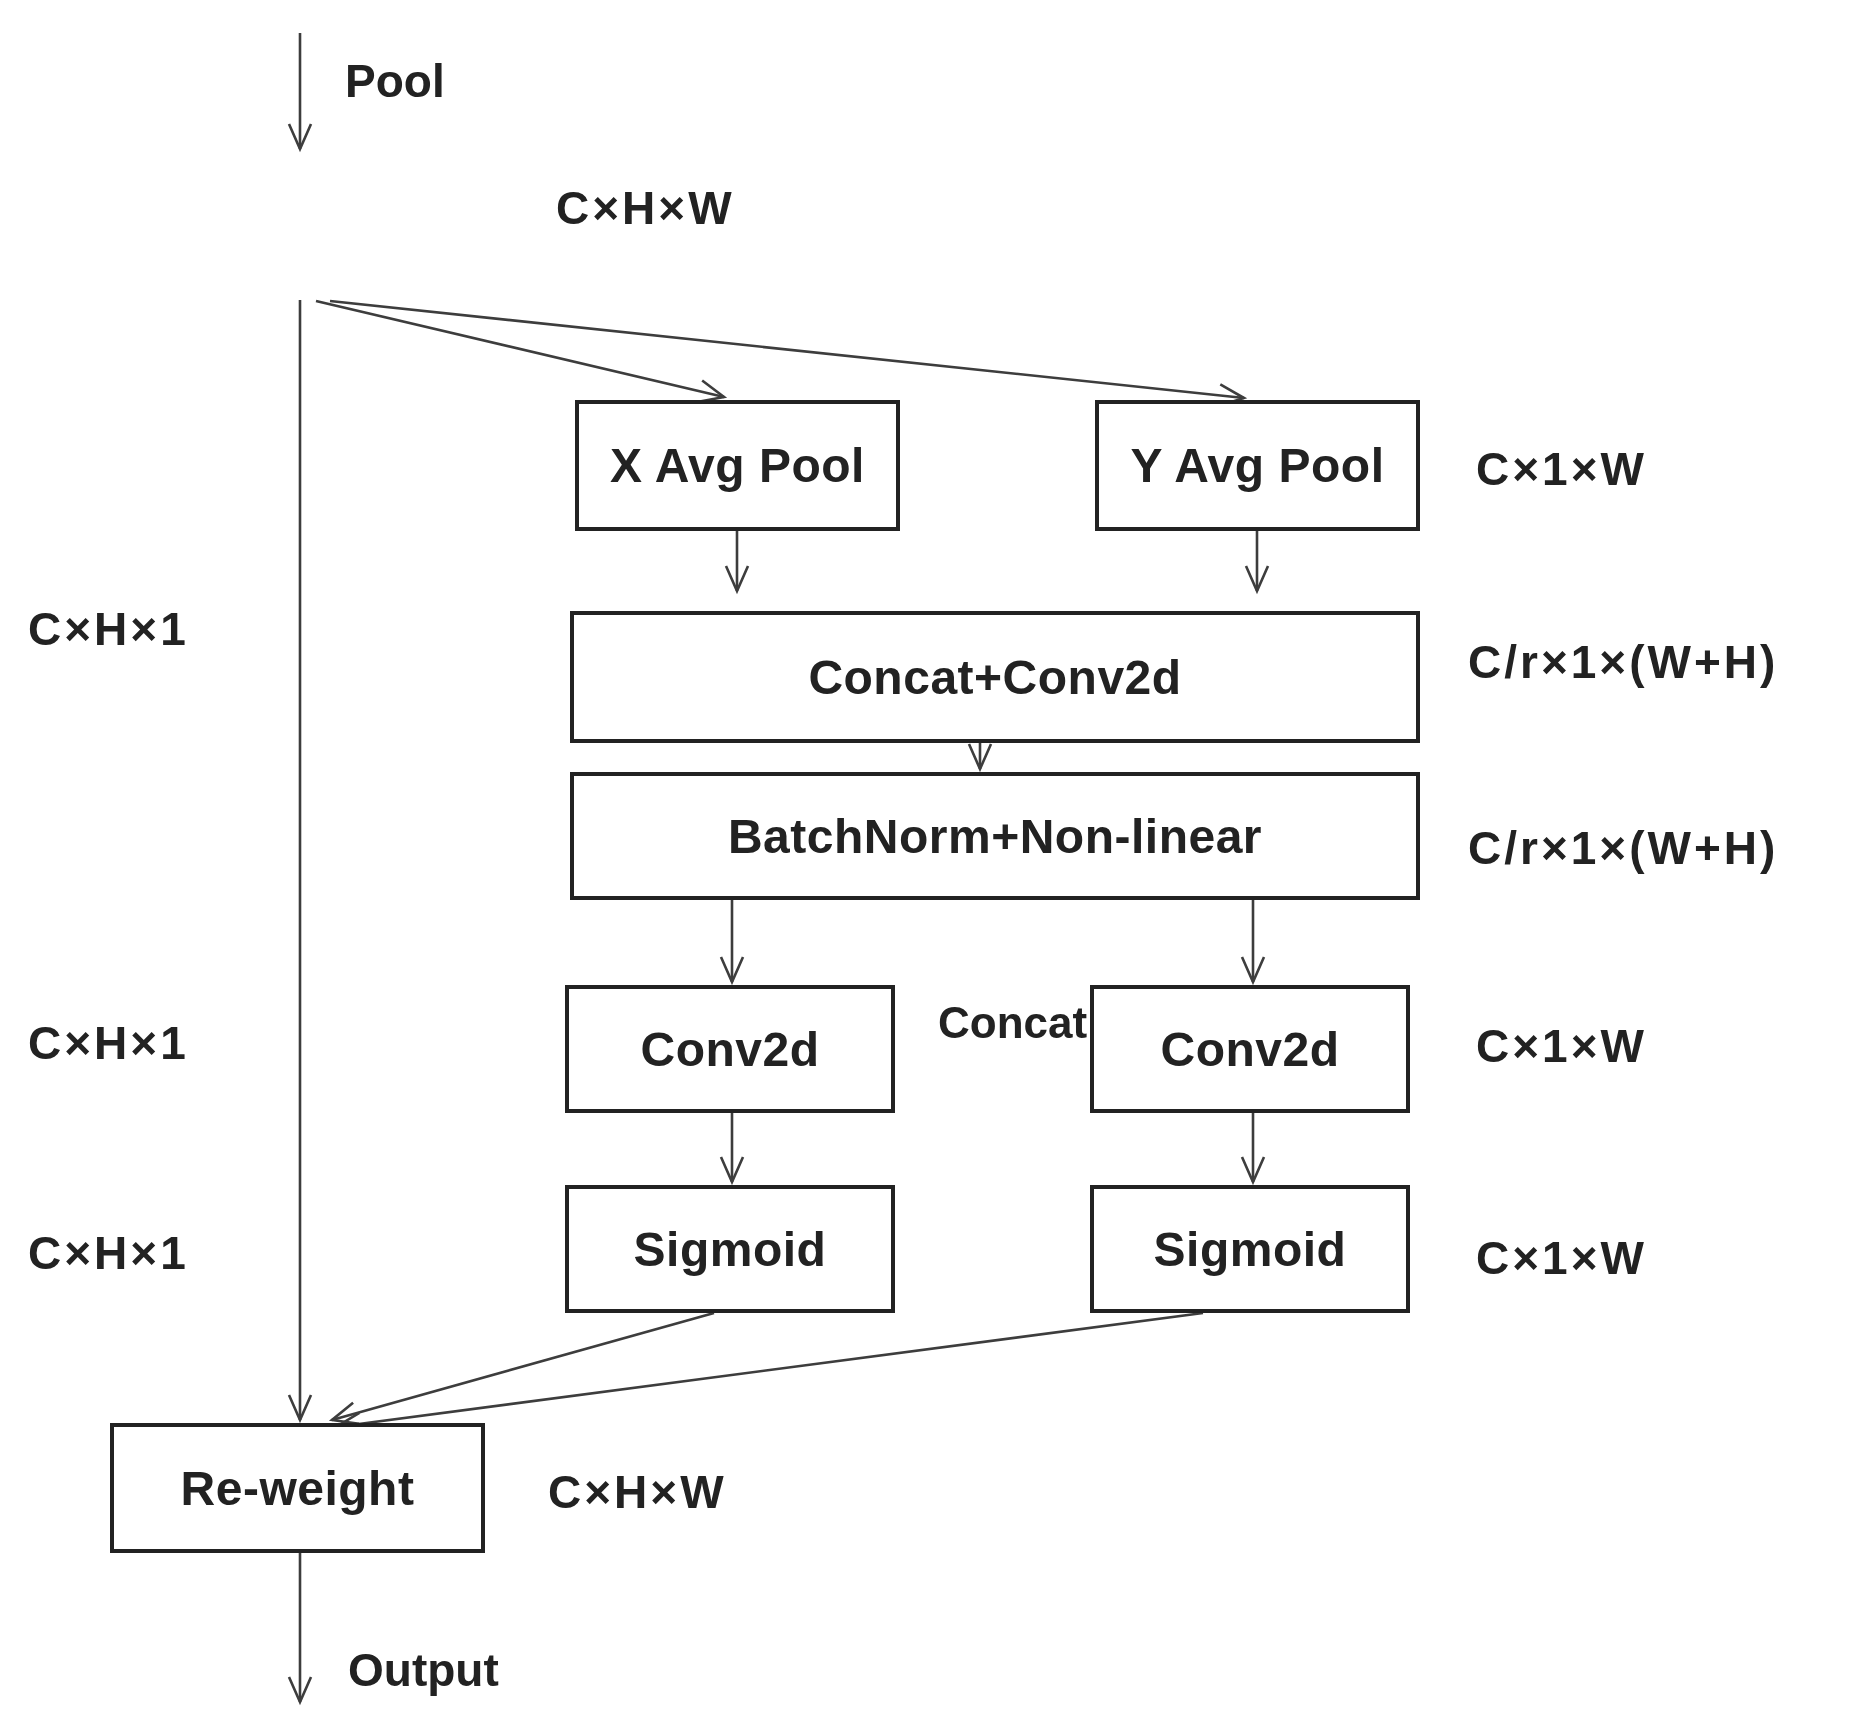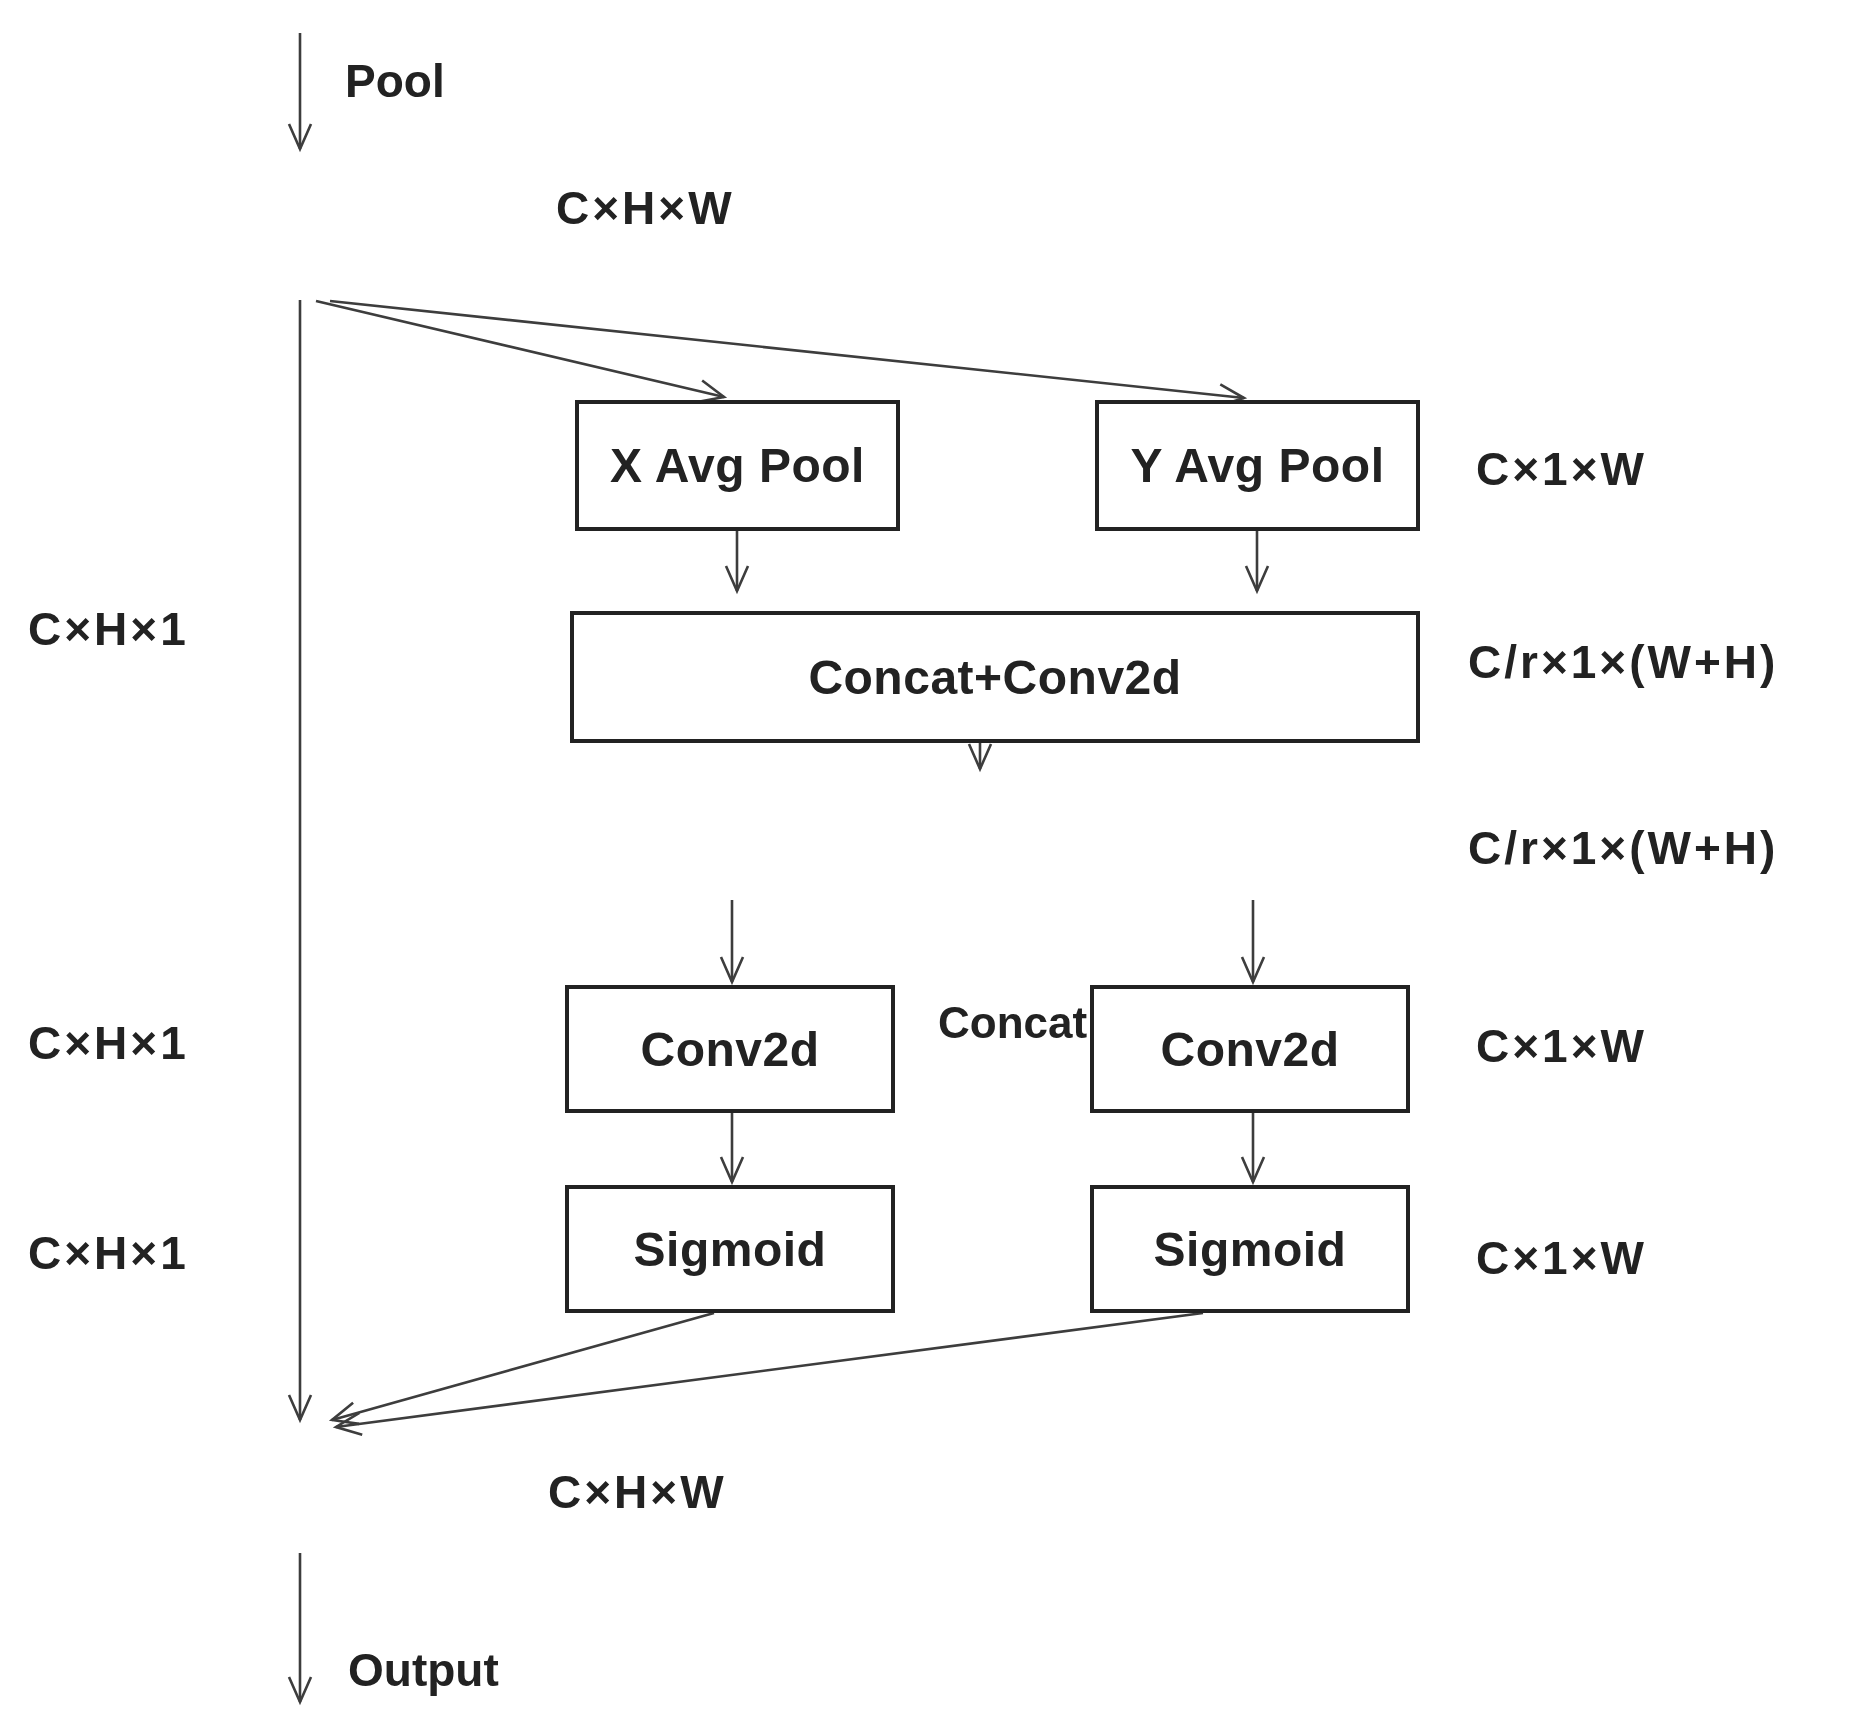--- a/index.html
+++ b/index.html
@@ -82,29 +82,31 @@
   <div class="lbl" style="left:348px;top:1625px;margin-top:20px;">Output</div>
   <div class="lbl split" style="left:938px;top:998px;">Concat</div>
 
 
   <div class="box" style="left:575px;top:400px;width:325px;height:131px;">X Avg Pool</div>
 
   <div class="box" style="left:1095px;top:400px;width:325px;height:131px;text-align:center;">Y Avg Pool</div>
 
   <div class="box" style="left:570px;top:611px;width:850px;height:132px;">Concat+Conv2d</div>
 
+  <div class="box" style="left:570px;top:772px;width:850px;height:128px;">BatchNorm+Non-linear</div>
 
   <div class="box" style="left:565px;top:985px;width:330px;height:128px;">Conv2d</div>
 
   <div class="box" style="left:1090px;top:985px;width:320px;height:128px;">Conv2d</div>
 
   <div class="box" style="left:565px;top:1185px;width:330px;height:128px;">Sigmoid</div>
 
   <div class="box" style="left:1090px;top:1185px;width:320px;height:128px;">Sigmoid</div>
 
+  <div class="box" style="left:110px;top:1423px;width:375px;height:130px;">Re-weight</div>
 
   <div class="lbl dim" style="left:556px;top:183px;">C×H×W</div>
   <div class="lbl dim" style="left:1476px;top:444px;">C×1×W</div>
   <div class="lbl dim" style="left:1468px;top:637px;">C/r×1×(W+H)</div>
   <div class="lbl dim" style="left:1468px;top:823px;">C/r×1×(W+H)</div>
   <div class="lbl dim" style="left:1476px;top:1021px;">C×1×W</div>
   <div class="lbl dim" style="left:1476px;top:1233px;">C×1×W</div>
   <div class="lbl dim" style="left:28px;top:604px;">C×H×1</div>
   <div class="lbl dim" style="left:28px;top:1018px;">C×H×1</div>
   <div class="lbl dim" style="left:28px;top:1228px;">C×H×1</div>

